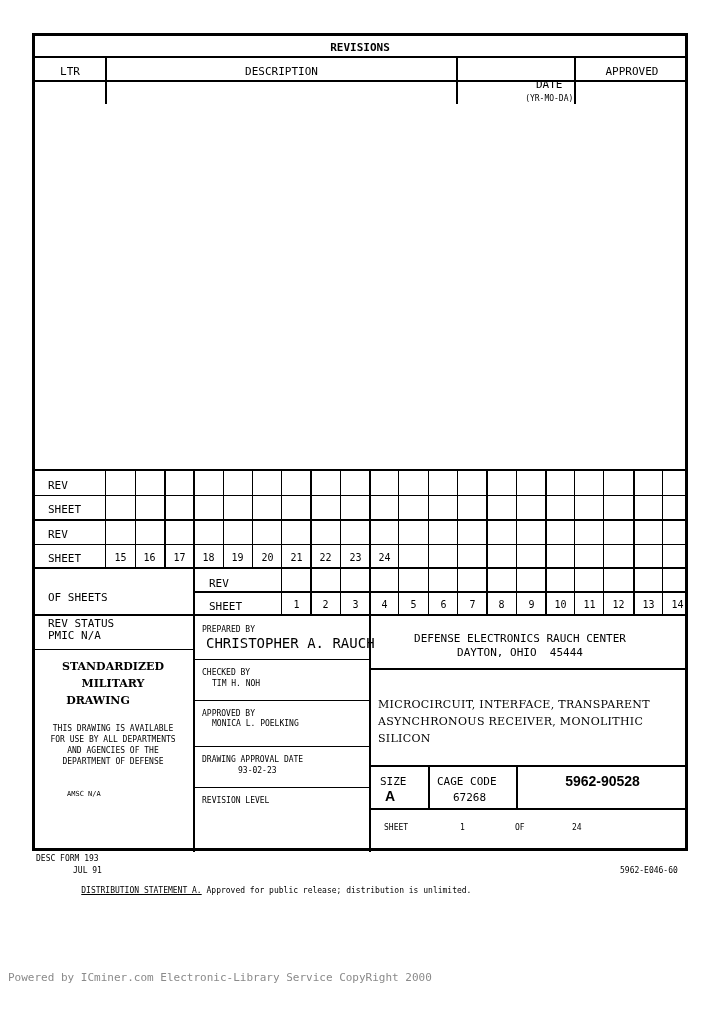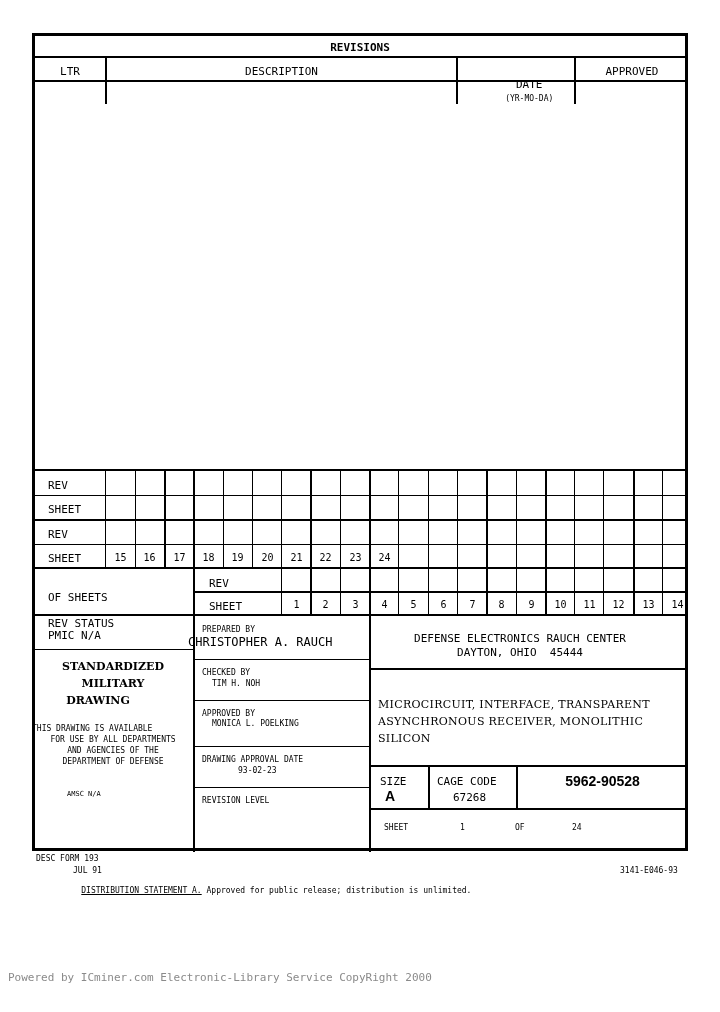--- a/index.html
+++ b/index.html
@@ -1,18 +1,18 @@
 <!DOCTYPE html>
 <html><head>
 <meta charset="utf-8">
 <style>
   html, body { margin:0; padding:0; background:#ffffff; }
   body { width:720px; height:1012px; position:relative; overflow:hidden;
          font-family:"DejaVu Sans Mono", monospace; color:#000; }
-  .abs { position:absolute; }
+  .abs { position:absolute;padding-left:20px; }
   .hl { position:absolute; background:#000; height:2px; }
   .vl { position:absolute; background:#000; width:2px; }
   .t { position:absolute; white-space:pre; font-family:"DejaVu Sans Mono", monospace; }
   .serif { font-family:"DejaVu Serif", serif; font-weight:bold; }
   .frame { position:absolute; left:32px; top:33px; width:656px; height:818px;
            border:3px solid #000; box-sizing:border-box; }
   .cell-num { position:absolute; width:29px; text-align:center; font-size:10px; }
 </style>
 </head>
 <body>
@@ -119,28 +119,28 @@
   <div class="hl" style="left:370px;top:668px;width:318px;"></div>
   <div class="hl" style="left:370px;top:765px;width:318px;"></div>
   <div class="hl" style="left:370px;top:808px;width:318px;"></div>
   <div class="vl" style="left:428px;top:765px;height:44px;"></div>
   <div class="vl" style="left:516px;top:765px;height:44px;"></div>
 
   <div class="t" style="left:48px;top:629px;font-size:11px;">PMIC N/A</div>
   <div class="t serif" style="left:32px;width:162px;text-align:center;top:660px;font-size:11px;">STANDARDIZED</div>
   <div class="t serif" style="left:32px;width:162px;text-align:center;top:677px;font-size:11px;">MILITARY</div>
   <div class="t serif" style="left:28px;width:140px;text-align:center;top:694px;font-size:11px;">DRAWING</div>
-  <div class="t" style="left:32px;width:162px;top:724px;font-size:8px;">THIS DRAWING IS AVAILABLE</div>
+  <div class="t" style="left:32px;width:162px;text-align:center;top:724px;font-size:8px;">THIS DRAWING IS AVAILABLE</div>
   <div class="t" style="left:32px;width:162px;text-align:center;top:735px;font-size:8px;">FOR USE BY ALL DEPARTMENTS</div>
   <div class="t" style="left:32px;width:162px;text-align:center;top:746px;font-size:8px;">AND AGENCIES OF THE</div>
   <div class="t" style="left:32px;width:162px;text-align:center;top:757px;font-size:8px;">DEPARTMENT OF DEFENSE</div>
   <div class="t" style="left:67px;top:790px;font-size:7px;">AMSC N/A</div>
 
   <div class="t" style="left:202px;top:625px;font-size:8px;">PREPARED BY</div>
-  <div class="t" style="left:188px;top:635px;font-size:12px;">CHRISTOPHER A. RAUCH</div>
+  <div class="t" style="left:206px;top:635px;font-size:14px;">CHRISTOPHER A. RAUCH</div>
   <div class="t" style="left:202px;top:668px;font-size:8px;">CHECKED BY</div>
   <div class="t" style="left:212px;top:679px;font-size:8px;">TIM H. NOH</div>
   <div class="t" style="left:202px;top:709px;font-size:8px;">APPROVED BY</div>
   <div class="t" style="left:212px;top:719px;font-size:8px;">MONICA L. POELKING</div>
   <div class="t" style="left:202px;top:755px;font-size:8px;">DRAWING APPROVAL DATE</div>
   <div class="t" style="left:238px;top:766px;font-size:8px;">93-02-23</div>
   <div class="t" style="left:202px;top:796px;font-size:8px;">REVISION LEVEL</div>
   <div class="t" style="left:202px;top:808px;font-size:8px;"></div>
 
   <div class="t" style="left:370px;width:300px;text-align:center;top:632px;font-size:11px;">DEFENSE ELECTRONICS RAUCH CENTER</div>
@@ -160,16 +160,16 @@
   <div class="t" style="left:515px;top:823px;font-size:8px;">OF</div>
   <div class="t" style="left:572px;top:823px;font-size:8px;">24</div>
 </div>
 
 <div>
   <div class="t" style="left:36px;top:854px;font-size:8px;">DESC FORM 193</div>
   <div class="t" style="left:44px;top:866px;font-size:8px;margin-left:29px;">JUL 91</div>
   <div class="t" style="left:62px;top:877px;font-size:8px;">
     <span style="text-decoration:underline;">DISTRIBUTION STATEMENT A.</span><span> Approved for public release; distribution is unlimited.</span>
   </div>
-  <div class="t" style="left:620px;top:866px;font-size:8px;">3141-E046-93</div>
+  <div class="t" style="left:620px;top:866px;font-size:8px;">5962-E046-60</div>
 </div>
 
 <div class="t" style="left:8px;top:971px;font-size:11px;color:#8a8a8a;font-family:'DejaVu Sans Mono', monospace;">Powered by ICminer.com Electronic-Library Service CopyRight 2000</div>
 
 </body></html>

